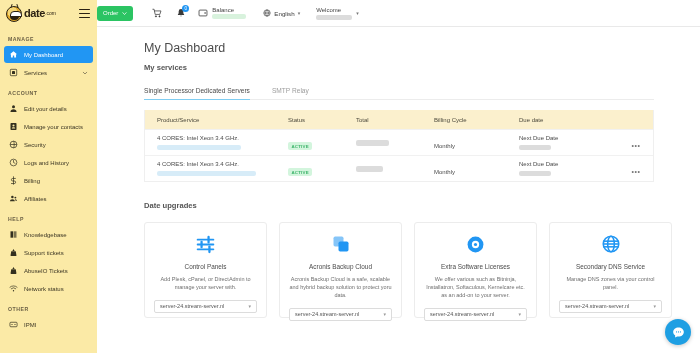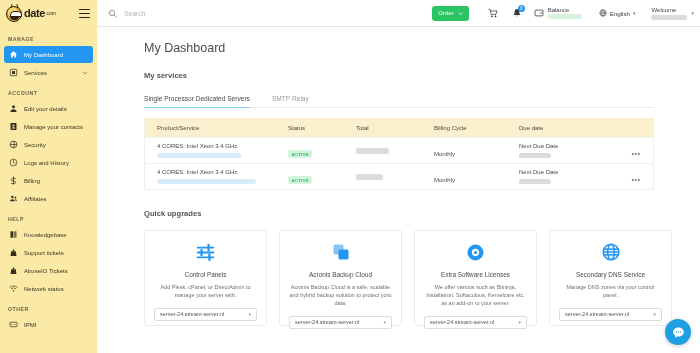--- a/index.html
+++ b/index.html
@@ -135,21 +135,21 @@
   .welcome {
     display: flex; align-items: center; gap: 4px; padding-left: 8px; cursor: pointer;
   }
   .welcome-txt { display: flex; flex-direction: column; gap: 2px; align-items: flex-start; }
   .welcome-label { font-size: 6px; color: #444; line-height: 1; }
   .welcome .caret { font-size: 5px; color: #777; }
 
   
   .content { flex: 1; overflow: hidden; padding: 14px 0 0 47px; }
   .page-title { font-size: 12.5px; color: #4c4c4c; font-weight: normal; }
-  .section-title { font-size: 7.6px; color: #555; margin-top: 16px; }
+  .section-title { font-size: 7.6px; color: #555; margin-top: 8px; }
 
   .tabs { display: flex; gap: 22px; margin-top: 15px; border-bottom: 1px solid #ececec; width: 510px; }
   .tab {
     font-size: 6.6px; color: #9d9d9d; padding-bottom: 5px; cursor: pointer;
     border-bottom: 1.6px solid transparent; margin-bottom: -1px;
   }
   .tab.active { color: #4a4a4a; border-bottom-color: #7fcdf2; }
 
   .table { width: 510px; margin-top: 10px; border: 1px solid #efefef; border-top: none; }
   .thead {
@@ -356,29 +356,20 @@
             </svg>
           </span>
           <span class="sb-label">IPMI</span>
         </div>
       </div>
   </aside>
 
   <div class="main">
 
     <div class="topbar">
-      <div class="search-box">
-        <span class="search-ico">
-          <svg viewBox="0 0 24 24" fill="none" stroke="currentColor" stroke-width="2.4">
-              <circle cx="10.5" cy="10.5" r="7"></circle>
-              <line x1="16" y1="16" x2="22" y2="22" stroke-linecap="round"></line>
-            </svg>
-        </span>
-        <input class="search-input" type="text" placeholder="Search" style="">
-      </div>
 
       <div class="top-actions">
         <button class="order-btn">
           <span>Order</span>
           <span class="cdn">
             <svg viewBox="0 0 24 24" fill="none" stroke="currentColor" stroke-width="3.5">
                 <polyline points="4,8 12,17 20,8" stroke-linecap="round" stroke-linejoin="round"></polyline>
               </svg>
           </span>
         </button>
@@ -481,21 +472,21 @@
               <div class="c4"><span class="cell-main">Monthly</span></div>
               <div class="c5">
                 <div class="cell-main">Next Due Date</div>
                 <span class="redact grey" style="display:block;width:32px;height:5px;margin-top:2px"></span>
               </div>
               <div class="c6"><span class="dots">•••</span></div>
             </div>
           </div>
       </div>
 
-      <h2 class="section-title" style="margin-top:19px">Quick upgrades</h2>
+      <h2 class="section-title" style="margin-top:19px">Date upgrades</h2>
 
       <div class="cards" id="cards">
           <div class="card">
             <div class="card-ico">
               <svg viewBox="0 0 24 24" width="21" height="21" fill="none" stroke="currentColor" stroke-width="2.1" stroke-linecap="round">
                 <line x1="3" y1="6.5" x2="21" y2="6.5"></line>
                 <line x1="3" y1="12" x2="21" y2="12"></line>
                 <line x1="3" y1="17.5" x2="21" y2="17.5"></line>
                 <line x1="15.5" y1="3.4" x2="15.5" y2="9.6" stroke-width="2.6"></line>
                 <line x1="7.5" y1="8.9" x2="7.5" y2="15.1" stroke-width="2.6"></line>

